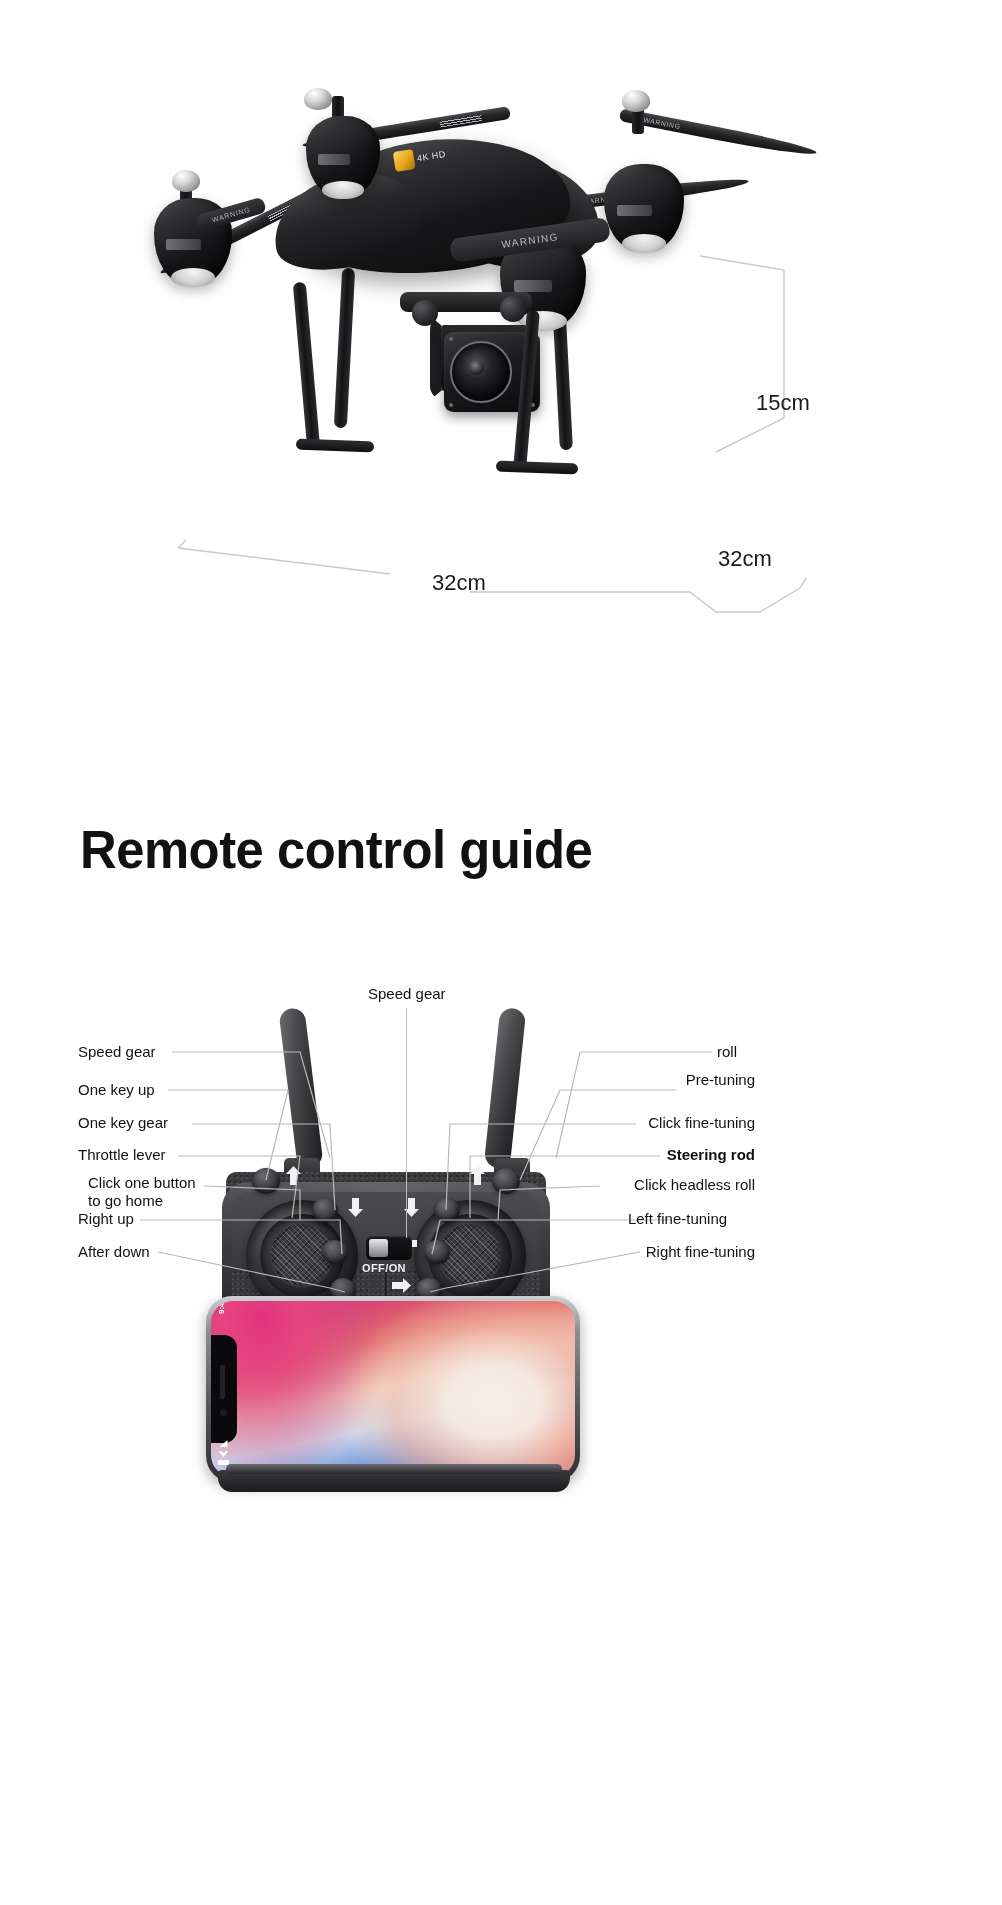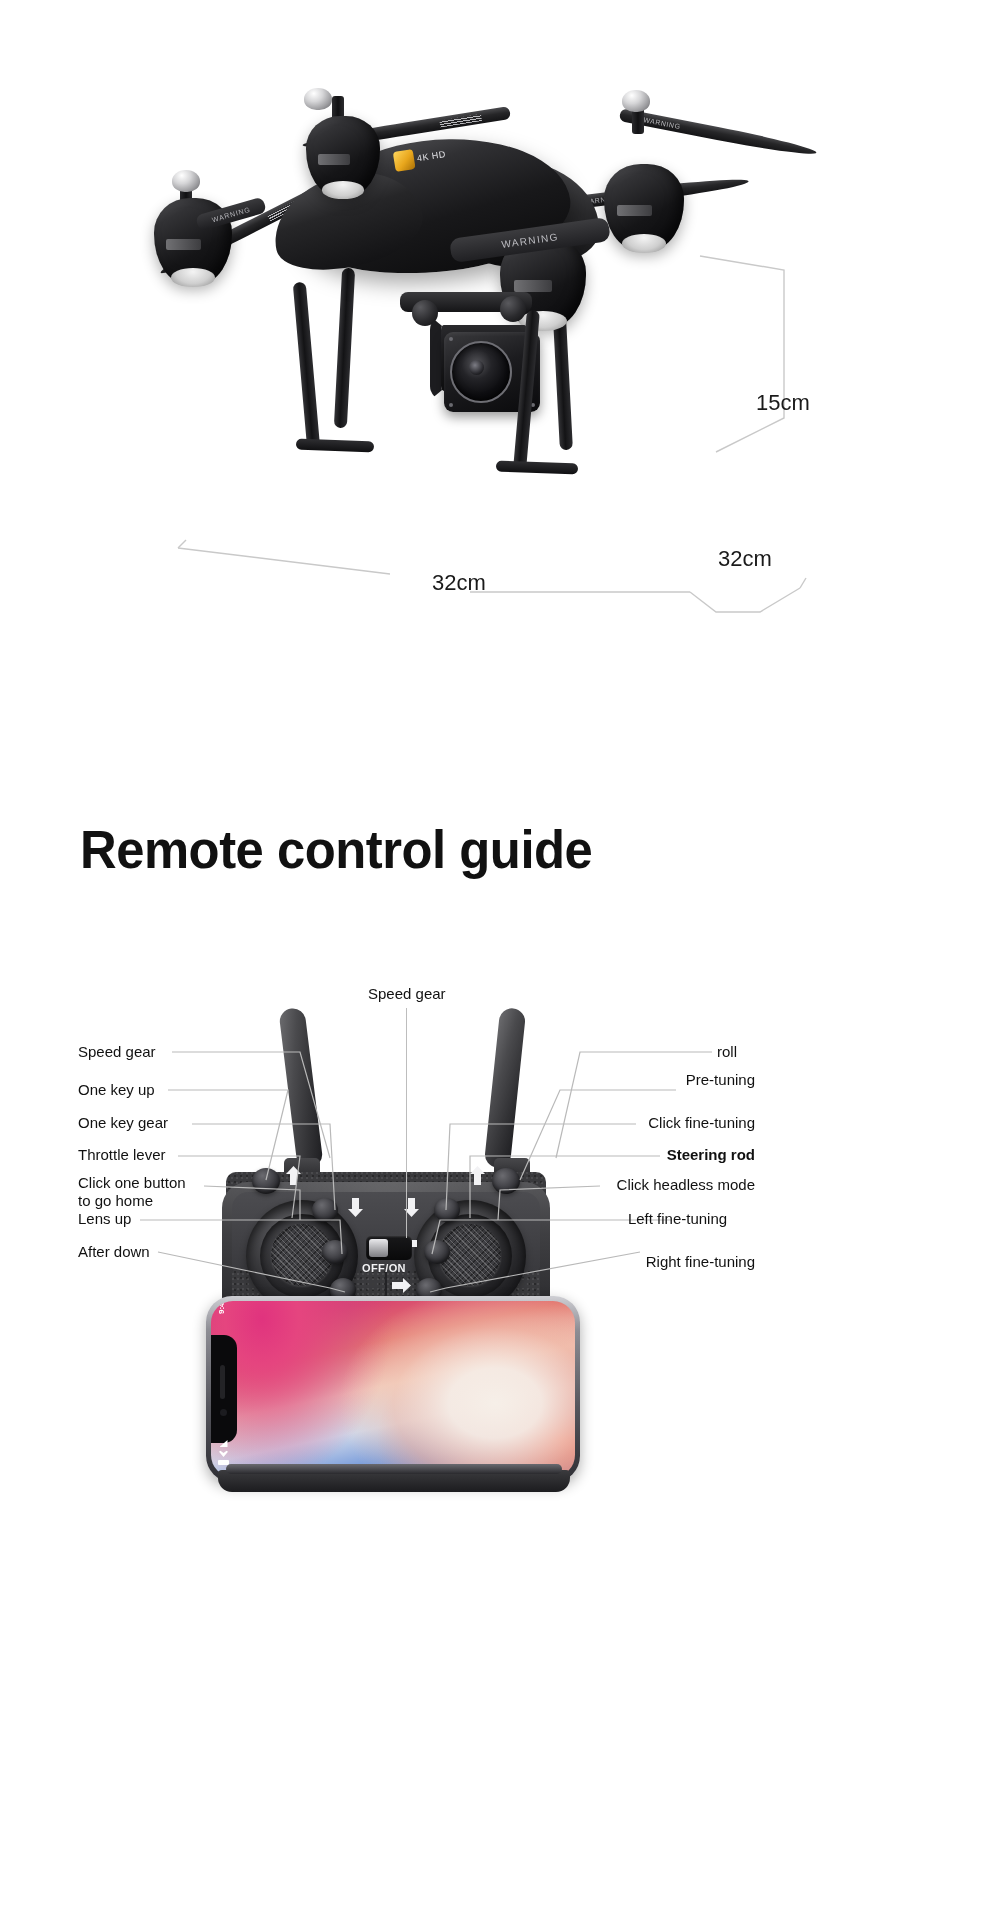--- a/index.html
+++ b/index.html
@@ -526,34 +526,34 @@
       <path d="M600 146 L500 150 L498 180"></path>
       <path d="M672 180 L440 180 L432 214"></path>
       <path d="M640 212 L446 248 L430 252"></path>
     </g>
   </svg>
 
   <div class="callout" style="left:78px;  top:3px;">Speed gear</div>
   <div class="callout" style="left:78px;  top:41px;">One key up</div>
   <div class="callout" style="left:78px;  top:74px;">One key gear</div>
   <div class="callout" style="left:78px; top:106px;">Throttle lever</div>
-  <div class="callout" style="left:78px; top:134px;">
+  <div class="callout" style="left:88px; top:134px;">
     <div>Click one button</div>
     <div>to go home</div>
   </div>
-  <div class="callout" style="left:78px; top:170px;">Lens up</div>
+  <div class="callout" style="left:78px; top:170px;">Right up</div>
   <div class="callout" style="left:78px; top:203px;">After down</div>
 
   <div class="callout r" style="left:642px; top:3px;  width:95px;">roll</div>
   <div class="callout r" style="left:600px; top:31px; width:155px;">Pre-tuning</div>
   <div class="callout r" style="left:590px; top:74px; width:165px;">Click fine-tuning</div>
   <div class="callout r" style="left:600px; top:106px; width:155px;font-weight:bold;">Steering rod</div>
-  <div class="callout r" style="left:570px; top:136px; width:185px;">Click headless mode</div>
+  <div class="callout r" style="left:570px; top:136px; width:185px;">Click headless roll</div>
   <div class="callout r" style="left:600px; top:170px; width:155px;text-align:center;">Left fine-tuning</div>
-  <div class="callout r" style="left:595px; top:213px; width:160px;">Right fine-tuning</div>
+  <div class="callout r" style="left:595px; top:203px; width:160px;">Right fine-tuning</div>
 
   <div class="phone-cradle" style="left:236px; top:298px; width:300px; height:16px;"></div>
   <div class="phone-frame" style="left:206px; top:256px; width:374px; height:186px;">
     <div class="phone-screen">
       <div class="phone-notch">
         <span class="speaker"></span>
         <span class="cam"></span>
       </div>
       <div class="status-time">9:41</div>
       <div class="status-right">

